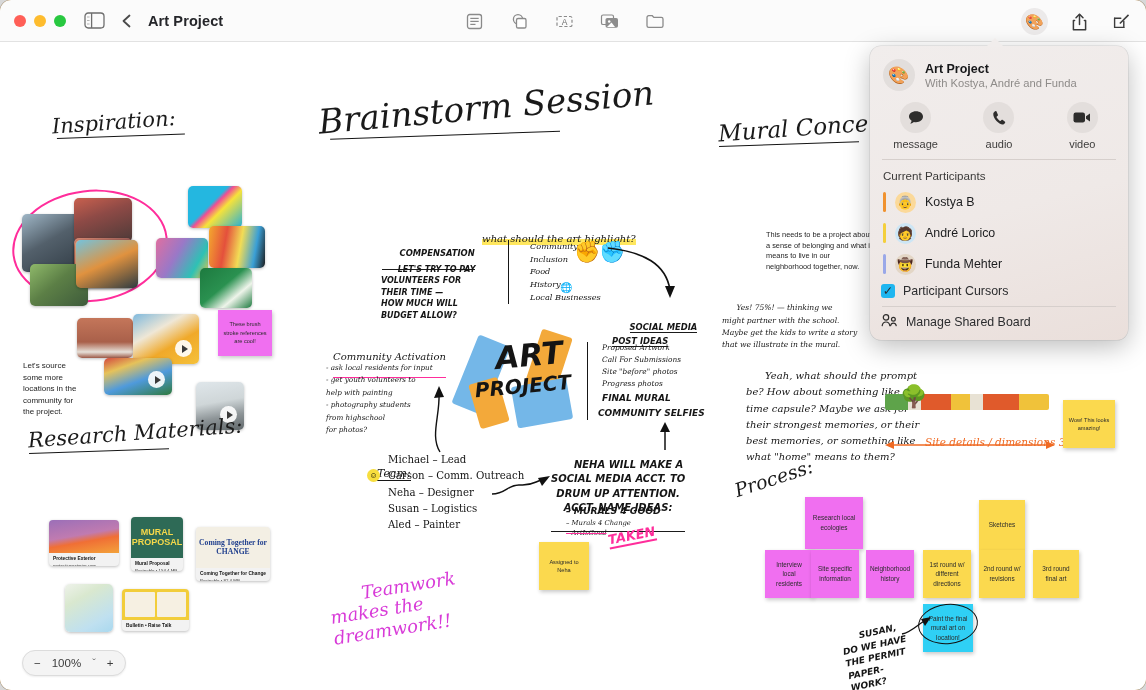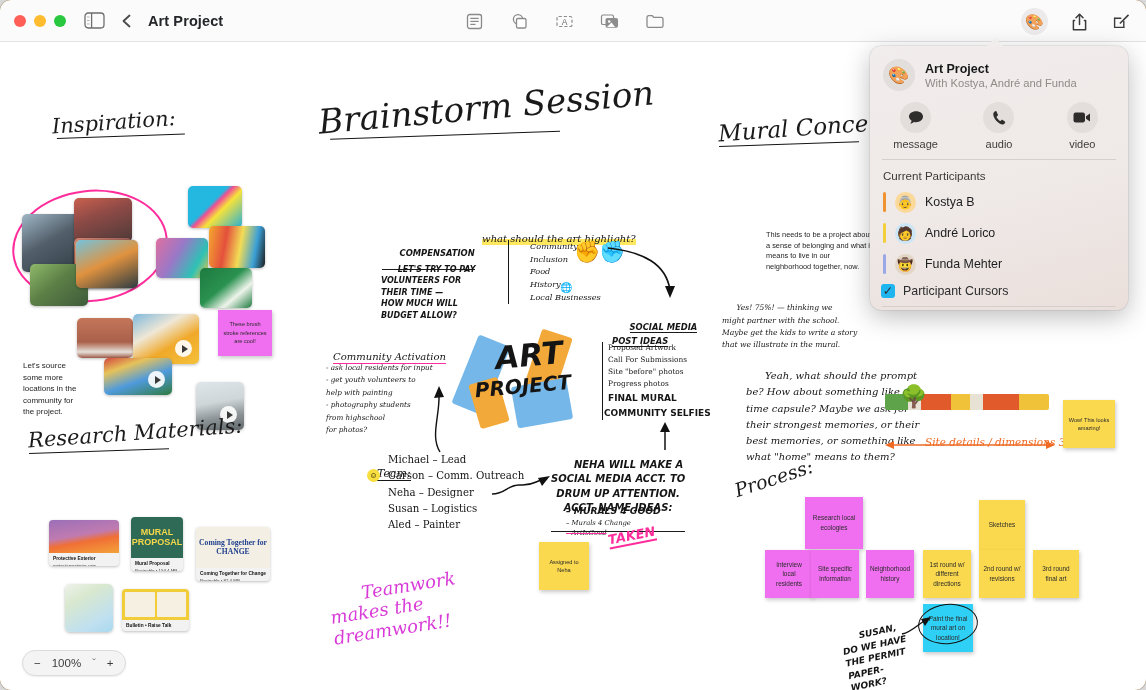--- a/index.html
+++ b/index.html
@@ -367,21 +367,21 @@
 
     <svg style="position:absolute;left:604px;top:198px;" width="80" height="66">
       <path d="M4 8 C40 12, 62 24, 66 50" fill="none" stroke="#111" stroke-width="1.6"></path>
       <polygon points="66,58 61,46 71,46" fill="#111"></polygon>
     </svg>
 
     <div class="capital" style="left:612px;top:266px;font-size:8.4px;line-height:1.6;">
       <span style="border-bottom:1.1px solid #1b1b1b;">SOCIAL MEDIA
 POST IDEAS</span>
     </div>
-    <div style="position:absolute;left:602px;top:300px;font-family:'DejaVu Serif',serif;font-size:7.4px;line-height:1.6;color:#161616;border-left:1.1px solid #161616;padding-left:5px;">
+    <div style="position:absolute;left:587px;top:300px;font-family:'DejaVu Serif',serif;font-style:italic;font-size:7.4px;line-height:1.6;color:#161616;border-left:1.1px solid #161616;padding-left:14px;">
       <div>Proposed Artwork</div>
       <div>Call For Submissions</div>
       <div>Site "before" photos</div>
       <div>Progress photos</div>
       <div style="font-family:'DejaVu Sans',sans-serif;font-weight:700;font-size:9px;margin-top:2px;">FINAL MURAL</div>
       <div style="font-family:'DejaVu Sans',sans-serif;font-weight:700;font-size:9px;margin-left:-4px;">COMMUNITY SELFIES</div>
     </div>
     <svg style="position:absolute;left:655px;top:378px;" width="20" height="32">
       <path d="M10 30 L10 8" stroke="#111" stroke-width="1.5"></path>
       <polygon points="10,2 5,12 15,12" fill="#111"></polygon>
@@ -390,21 +390,21 @@
     <div style="position:absolute;left:458px;top:286px;width:124px;height:98px;">
       <div style="position:absolute;left:6px;top:10px;width:34px;height:74px;background:#74b7e8;transform:rotate(22deg);border-radius:3px;"></div>
       <div style="position:absolute;left:74px;top:4px;width:32px;height:62px;background:#f3a93a;transform:rotate(18deg);border-radius:3px;"></div>
       <div style="position:absolute;left:16px;top:52px;width:30px;height:46px;background:#f3a93a;transform:rotate(-16deg);border-radius:3px;"></div>
       <div style="position:absolute;left:56px;top:54px;width:56px;height:42px;background:#74b7e8;transform:rotate(-10deg);border-radius:3px;"></div>
       <div style="position:absolute;left:16px;top:12px;width:110px;text-align:center;font-family:'DejaVu Sans',sans-serif;font-weight:700;font-style:italic;font-size:31px;color:#141414;transform:rotate(-5deg);line-height:1;">ART</div>
       <div style="position:absolute;left:6px;top:48px;width:118px;text-align:center;font-family:'DejaVu Sans',sans-serif;font-weight:700;font-style:italic;font-size:20px;color:#141414;transform:rotate(-5deg);line-height:1;">PROJECT</div>
     </div>
 
     <div class="scribble" style="left:314px;top:298px;font-size:10px;">
-      <span style="border-bottom:1.6px solid #ff2d9b;padding-bottom:1px;">Community Activation</span>
+      <span style="border-bottom:1.6px solid #ff2d9b;padding-bottom:15px;">Community Activation</span>
     </div>
     <div style="position:absolute;left:326px;top:320px;font-family:'DejaVu Serif',serif;font-style:italic;font-size:7.2px;line-height:1.72;color:#161616;">
       <div>- ask local residents for input</div>
       <div>- get youth volunteers to</div>
       <div>   help with painting</div>
       <div>- photography students</div>
       <div>    from highschool</div>
       <div>      for photos?</div>
     </div>
     <svg style="position:absolute;left:424px;top:340px;" width="26" height="72">
@@ -607,14 +607,25 @@
 
     <div class="pop-check">
       <div class="cbox">
         <span>✓</span>
       </div>
       <span>Participant Cursors</span>
     </div>
 
     <div class="pop-div"></div>
 
+    <div class="pop-manage">
+      <span>
+        <svg width="17" height="14" viewBox="0 0 17 14">
+            <circle cx="5" cy="4.4" r="2.7" fill="none" stroke="#2e2d2c" stroke-width="1.2"></circle>
+            <path d="M1.2 12.6c.4-2.3 2-3.6 3.8-3.6s3.4 1.3 3.8 3.6" fill="none" stroke="#2e2d2c" stroke-width="1.2" stroke-linecap="round"></path>
+            <circle cx="12.4" cy="6.2" r="1.9" fill="none" stroke="#2e2d2c" stroke-width="1.2"></circle>
+            <path d="M9.6 12.6c.3-1.6 1.5-2.5 2.8-2.5s2.5.9 2.8 2.5" fill="none" stroke="#2e2d2c" stroke-width="1.2" stroke-linecap="round"></path>
+          </svg>
+      </span>
+      <span>Manage Shared Board</span>
+    </div>
   </div>
 </div>
 
 </body></html>

